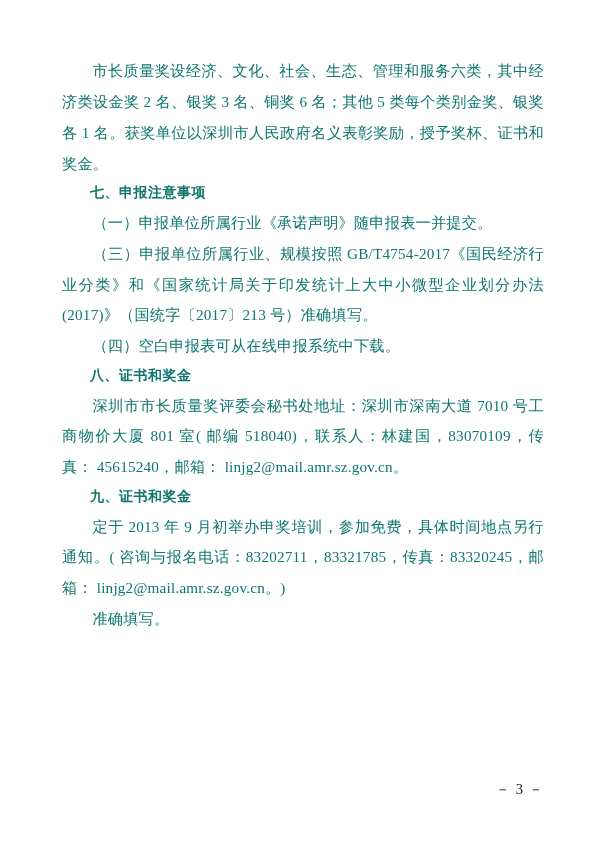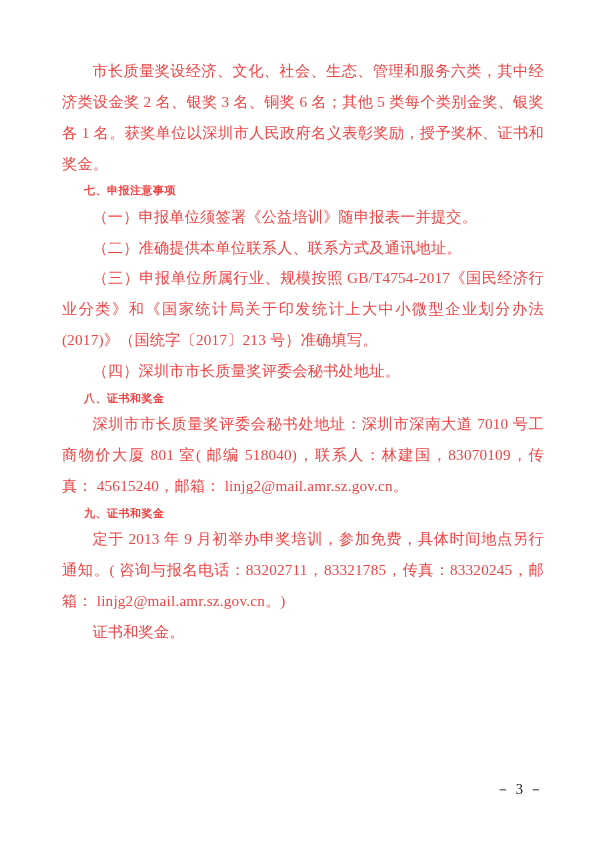--- a/index.html
+++ b/index.html
@@ -17,35 +17,35 @@
   .page {
     position: relative;
     width: 606px;
     height: 843px;
     box-sizing: border-box;
     padding: 56px 62px 30px 62px;
   }
   .doc-body {
     font-size: 15.2px;
     line-height: 2.03;
-    color: #ef4444;
+    color: #0f766e;
     letter-spacing: 0.2px;
   }
   .para {
     margin: 0;
     text-align: justify;
     text-justify: inter-ideograph;
     text-indent: 2em;
     white-space: normal;
   }
   .heading {
     margin: 0;
     font-weight: bold;
     text-indent: 2em;
-    font-size: 11px;
+    font-size: 14px;
     line-height: 2.03;
     letter-spacing: 0.5px;
   }
   .page-number {
     position: absolute;
     bottom: 44px;
     right: 62px;
     font-size: 14.5px;
     color: #16191c;
     letter-spacing: 1px;
@@ -54,34 +54,33 @@
 </head>
 <body>
 
 <div class="page">
   <div class="doc-body">
 
     <p class="para">市长质量奖设经济、文化、社会、生态、管理和服务六类，其中经济类设金奖 2 名、银奖 3 名、铜奖 6 名；其他 5 类每个类别金奖、银奖各 1 名。获奖单位以深圳市人民政府名义表彰奖励，授予奖杯、证书和奖金。</p>
 
     <h2 class="heading">七、申报注意事项</h2>
 
-    <p class="para">（一）申报单位须签署《公益培训》随申报表一并提交。</p>
+    <p class="para">（一）申报单位所属行业《承诺声明》随申报表一并提交。</p>
 
-    <p class="para">（二）准确提供本单位联系人、联系方式及通讯地址。</p>
 
     <p class="para">（三）申报单位所属行业、规模按照 GB/T4754-2017《国民经济行业分类》和《国家统计局关于印发统计上大中小微型企业划分办法 (2017)》（国统字〔2017〕213 号）准确填写。</p>
 
-    <p class="para">（四）深圳市市长质量奖评委会秘书处地址。</p>
+    <p class="para">（四）空白申报表可从在线申报系统中下载。</p>
 
     <h2 class="heading">八、证书和奖金</h2>
 
     <p class="para">深圳市市长质量奖评委会秘书处地址：深圳市深南大道 7010 号工商物价大厦 801 室( 邮编 518040)，联系人：林建国，83070109，传真： 45615240，邮箱： linjg2@mail.amr.sz.gov.cn。</p>
 
     <h2 class="heading">九、证书和奖金</h2>
 
     <p class="para">定于 2013 年 9 月初举办申奖培训，参加免费，具体时间地点另行通知。( 咨询与报名电话：83202711，83321785，传真：83320245，邮箱： linjg2@mail.amr.sz.gov.cn。)</p>
 
-    <p class="para">证书和奖金。</p>
+    <p class="para">准确填写。</p>
 
   </div>
 
   <div class="page-number">－ 3 －</div>
 </div>
 
 </body></html>

